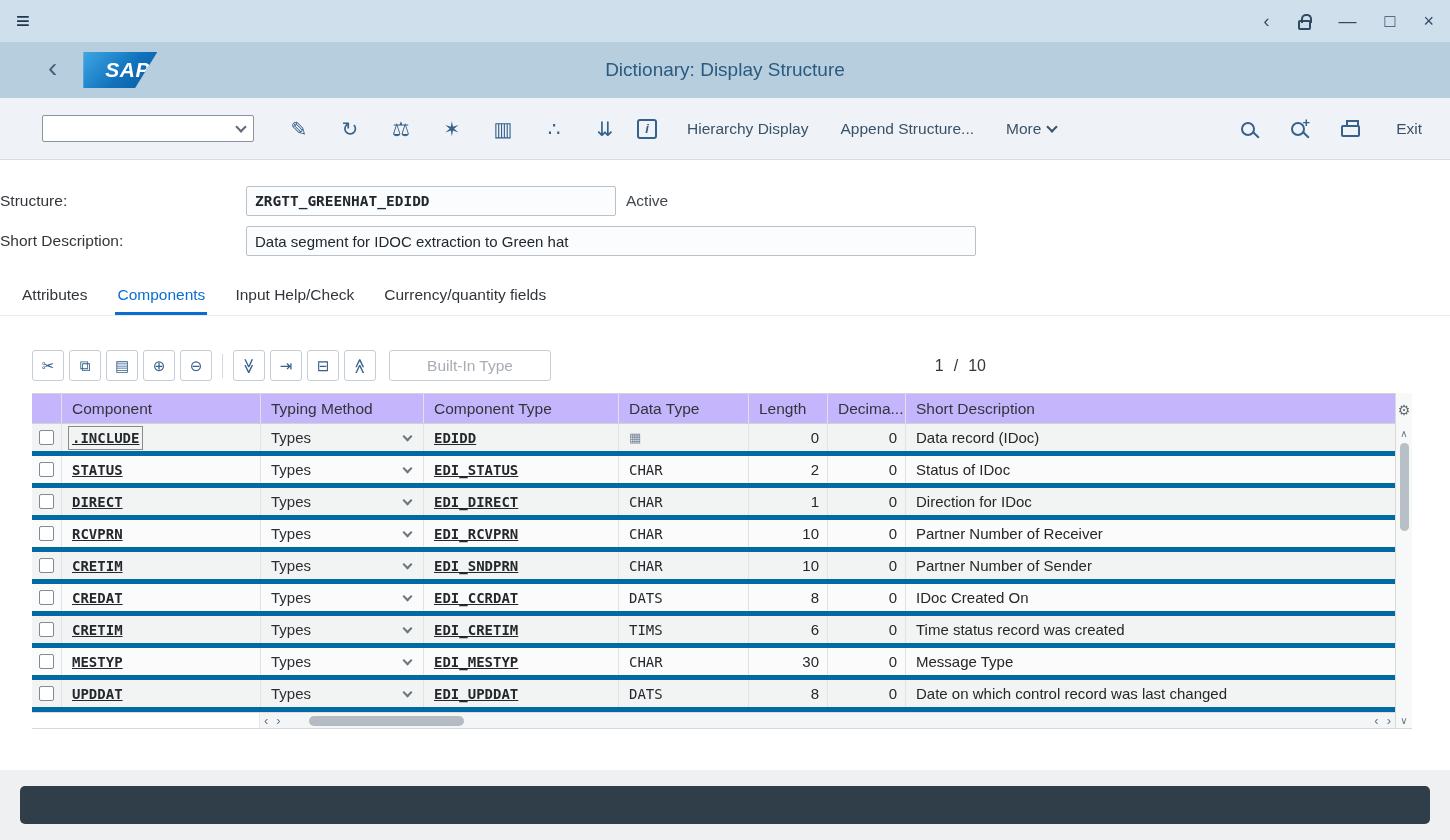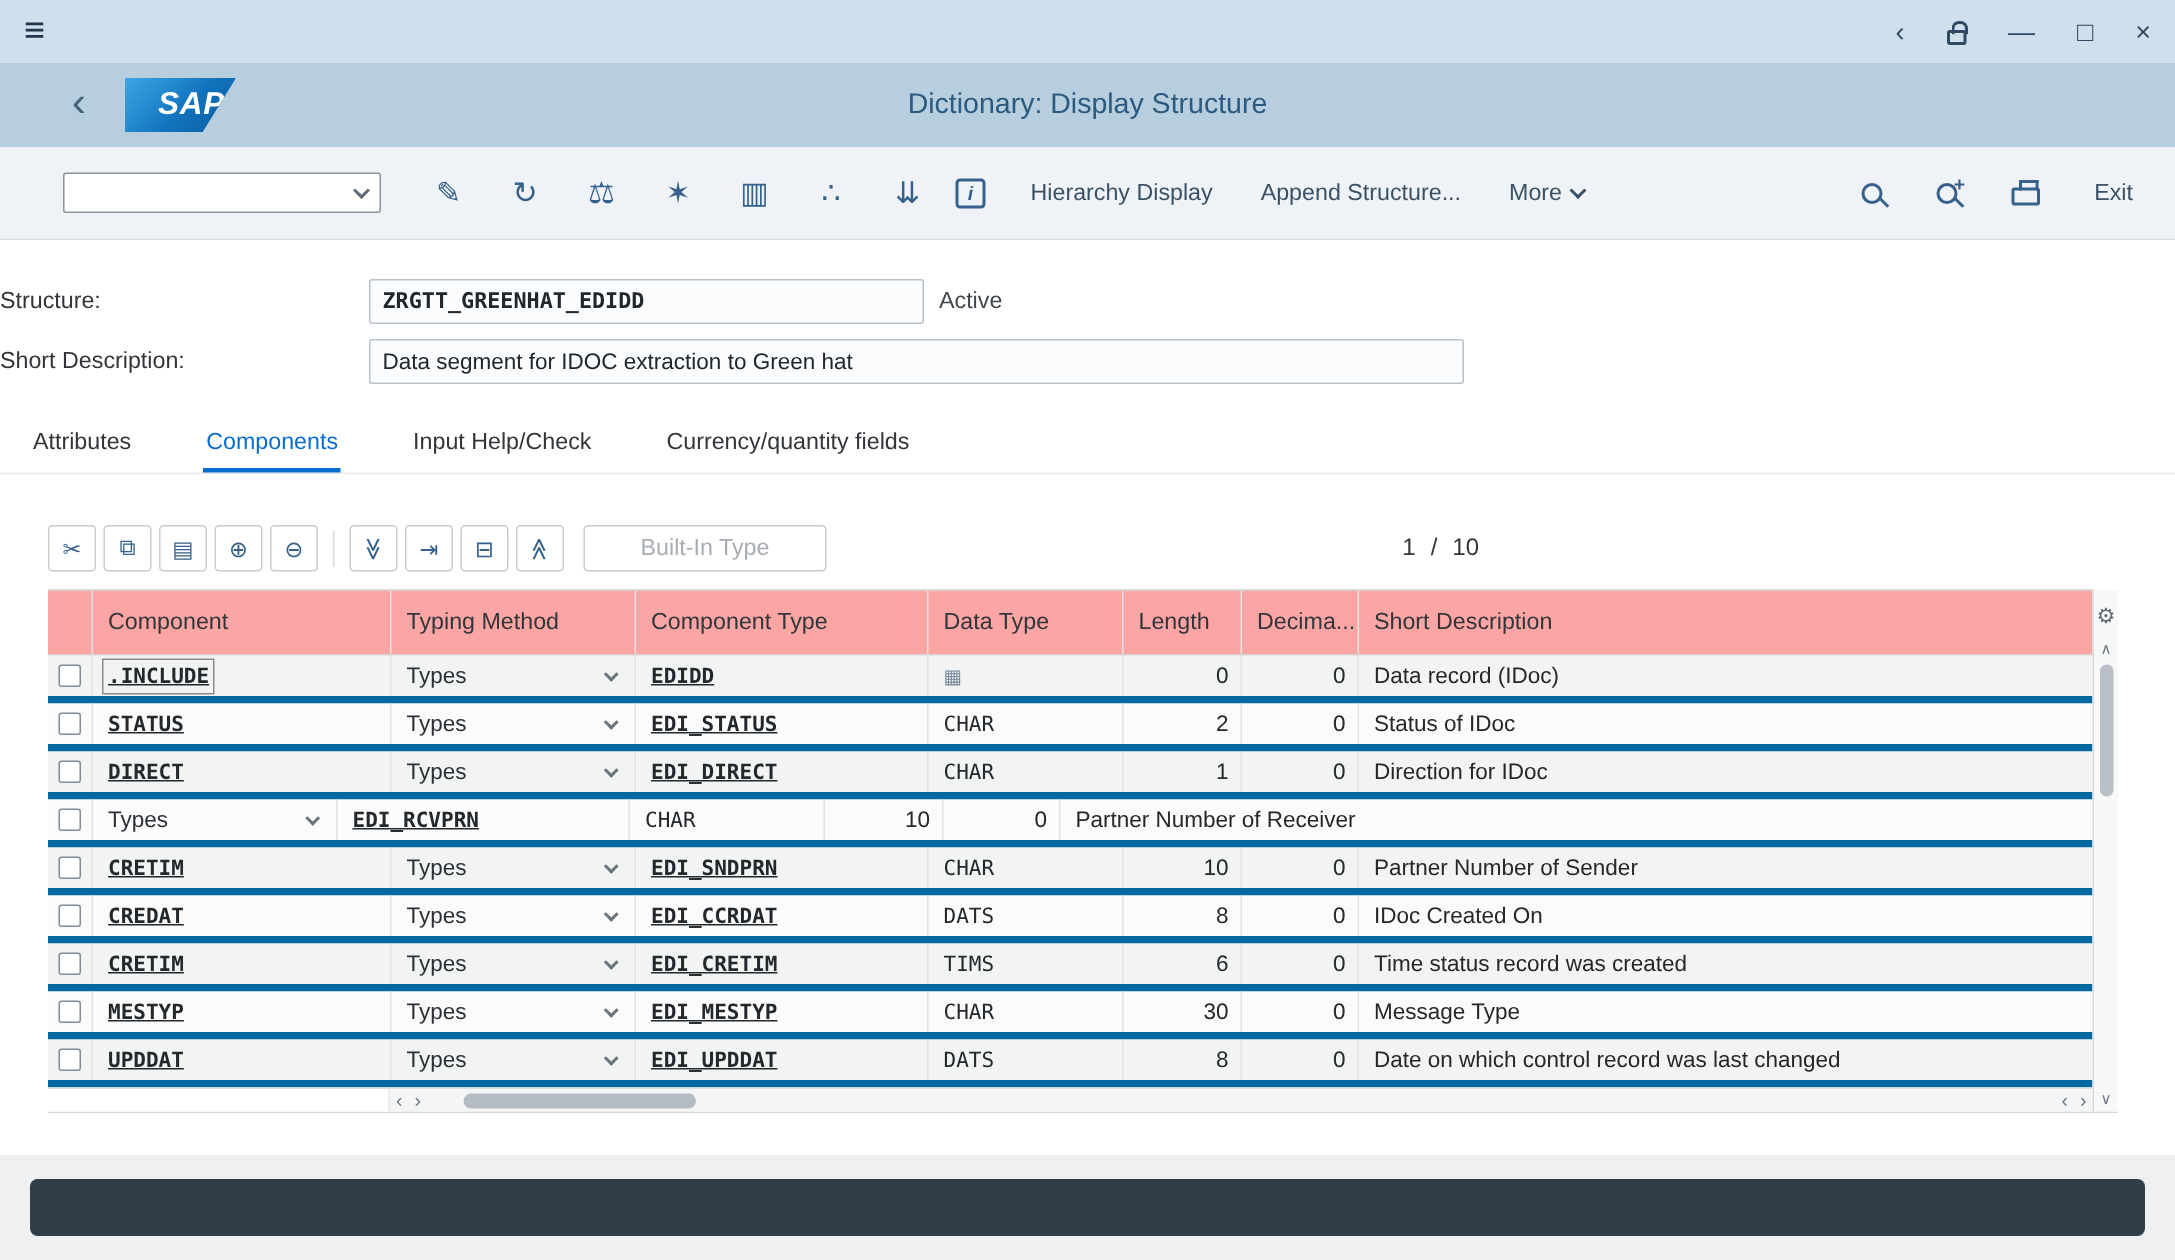--- a/index.html
+++ b/index.html
@@ -45,37 +45,37 @@
   
   .form { margin-top:26px; }
   .frm-row { display:flex; align-items:center; margin-bottom:10px; }
   .frm-label { width:238px; text-align:left; margin-right:8px; font-size:15.5px; color:#32363a; }
   .field { height:30px; background:#fbfcfd; border:1px solid #b9c1c9; border-radius:2px; display:flex; align-items:center; padding:0 8px; }
   .f-structure { width:370px; font-family:"DejaVu Sans Mono", monospace; font-size:14.5px; font-weight:600; color:#22272c; }
   .f-desc { width:730px; font-size:15px; color:#22272c; }
   .f-status { margin-left:10px; font-size:15.5px; color:#41474d; }
 
   
-  .tabs { display:flex; gap:46px; padding:14px 0 0 20px; border-bottom:1px solid #e6eaed; }
+  .tabs { display:flex; gap:26px; padding:14px 0 0 20px; border-bottom:1px solid #e6eaed; }
   .tab { font-size:15.5px; color:#32363a; padding:6px 2px 11px 2px; cursor:pointer; }
   .tab.tab-active { color:#0a6ed1; box-shadow:inset 0 -3px 0 #0a6ed1; }
 
   
   .grid-toolbar { display:flex; align-items:center; margin:34px 36px 0 32px; }
   .gbtn { width:32px; height:31px; border:1px solid #c6cdd4; border-radius:3px; background:#fff; color:#35618c; font-size:15px;
           display:flex; align-items:center; justify-content:center; margin-right:5px; cursor:pointer; font-family:inherit; }
   .rot90 { display:inline-block; transform:rotate(90deg); }
   .gsep { width:1px; height:24px; background:#d5dadf; margin:0 10px 0 5px; }
   .builtin { width:162px; height:31px; border:1px solid #c6cdd4; border-radius:3px; background:#fff; color:#a7adb3; font-size:15.5px; margin-left:8px; cursor:default; font-family:inherit; }
   .pager { margin-left:auto; margin-right:428px; font-size:16px; color:#32363a; display:flex; gap:10px; }
 
   
   .tbl { margin:12px 38px 0 32px; display:flex; border-bottom:1px solid #d7d7d7; }
   .tbl-main { flex:1; }
-  .t-head { display:flex; height:44px; background:#fca5a5; border-top:1px solid #d3d3d3; border-bottom:1px solid #d3d3d3; align-items:center; }
+  .t-head { display:flex; height:31px; background:#c4b5fd; border-top:1px solid #d3d3d3; border-bottom:1px solid #d3d3d3; align-items:center; }
   .t-head .cell { font-size:15.5px; color:#32363a; }
   .cell { padding-left:10px; border-right:1px solid #e2e2e2; height:100%; display:flex; align-items:center; overflow:hidden; white-space:nowrap; }
   .c-sel{width:30px; justify-content:center; padding-left:0;}
   .c-comp{width:199px;} .c-typ{width:163px;} .c-ct{width:195px;} .c-dt{width:130px;}
   .c-len{width:79px; justify-content:flex-end; padding-right:8px;}
   .c-dec{width:78px; justify-content:flex-end; padding-right:8px;}
   .c-desc{flex:1; border-right:none;}
   .t-head .c-len, .t-head .c-dec { justify-content:flex-start; padding-left:10px; text-overflow:ellipsis; }
   .t-row { display:flex; height:32px; border-bottom:5px solid #0369a1; align-items:center; }
   .t-row:nth-child(odd) { background:#f2f3f3; }
@@ -302,20 +302,23 @@
             </div>
             <div class="cell c-desc">
               <span class="desc-txt">Direction for IDoc</span>
             </div>
           </div>
 
           <div class="t-row">
             <div class="cell c-sel">
               <span class="cbx"></span>
             </div>
+            <div class="cell c-comp">
+              <span class="comp-link">RCVPRN</span>
+            </div>
             <div class="cell c-typ typ-cell">
               <span>Types</span>
               <span class="chev"></span>
             </div>
             <div class="cell c-ct">
               <span class="ct-link">EDI_RCVPRN</span>
             </div>
             <div class="cell c-dt">
               <span class="dt-txt">CHAR</span>
               <span class="dt-grid"></span>

